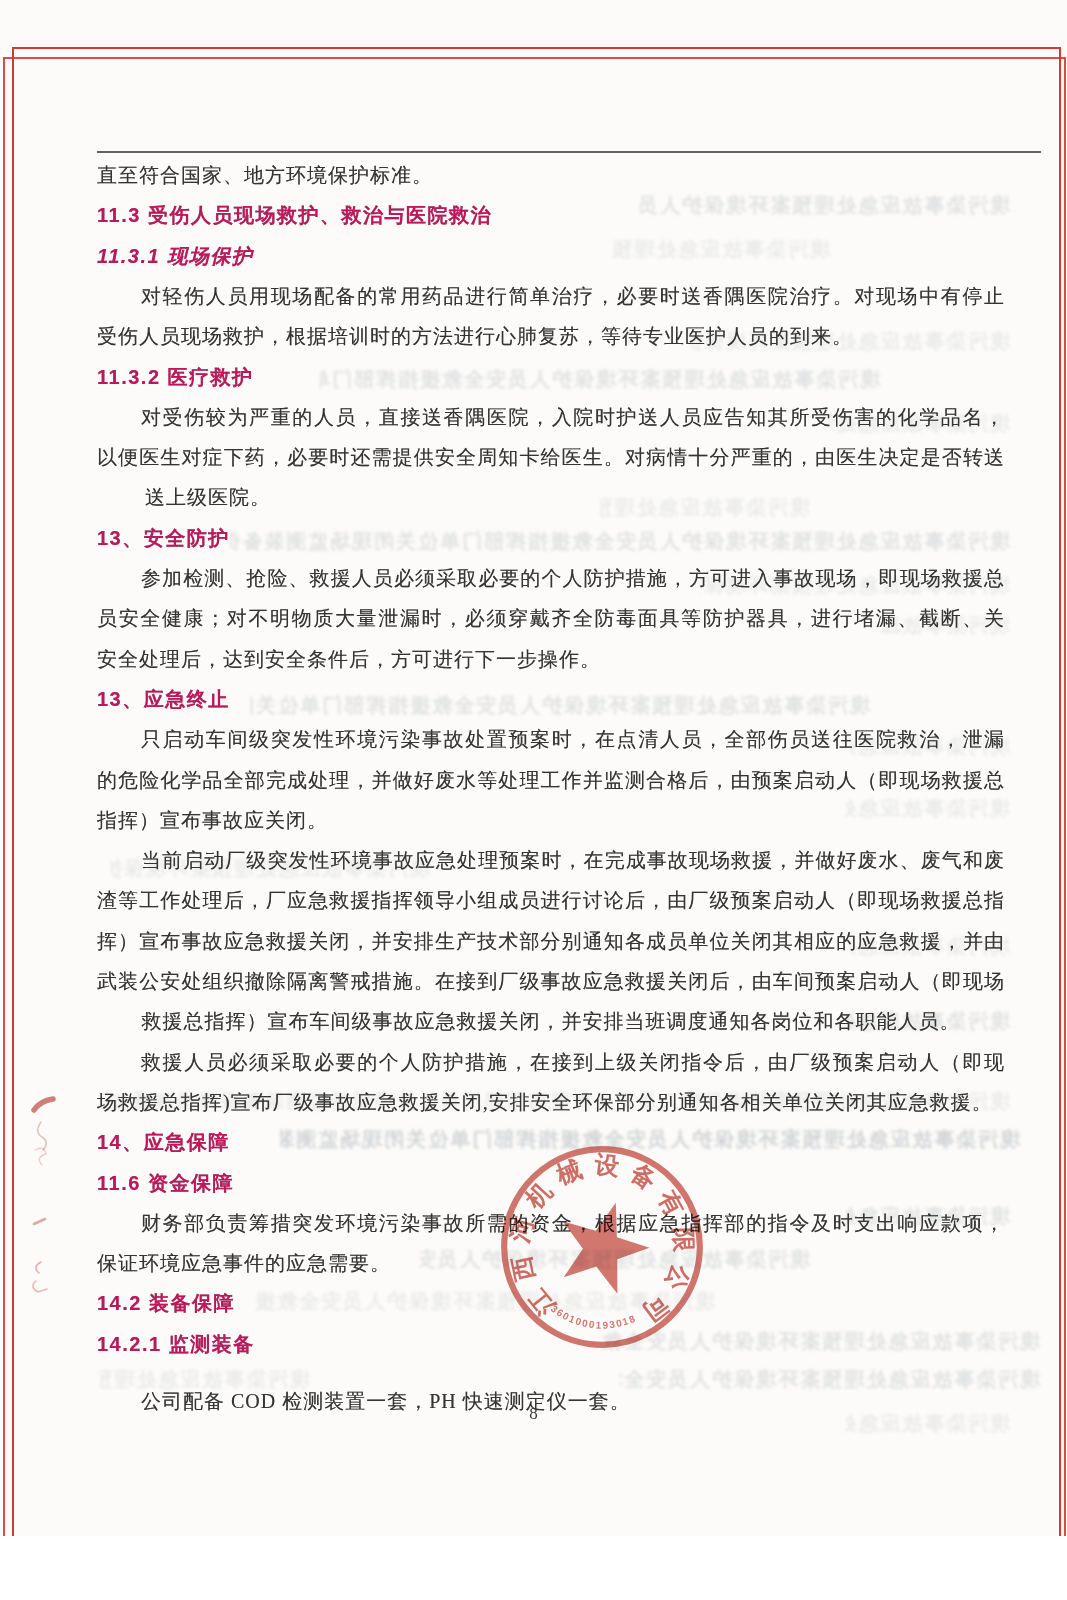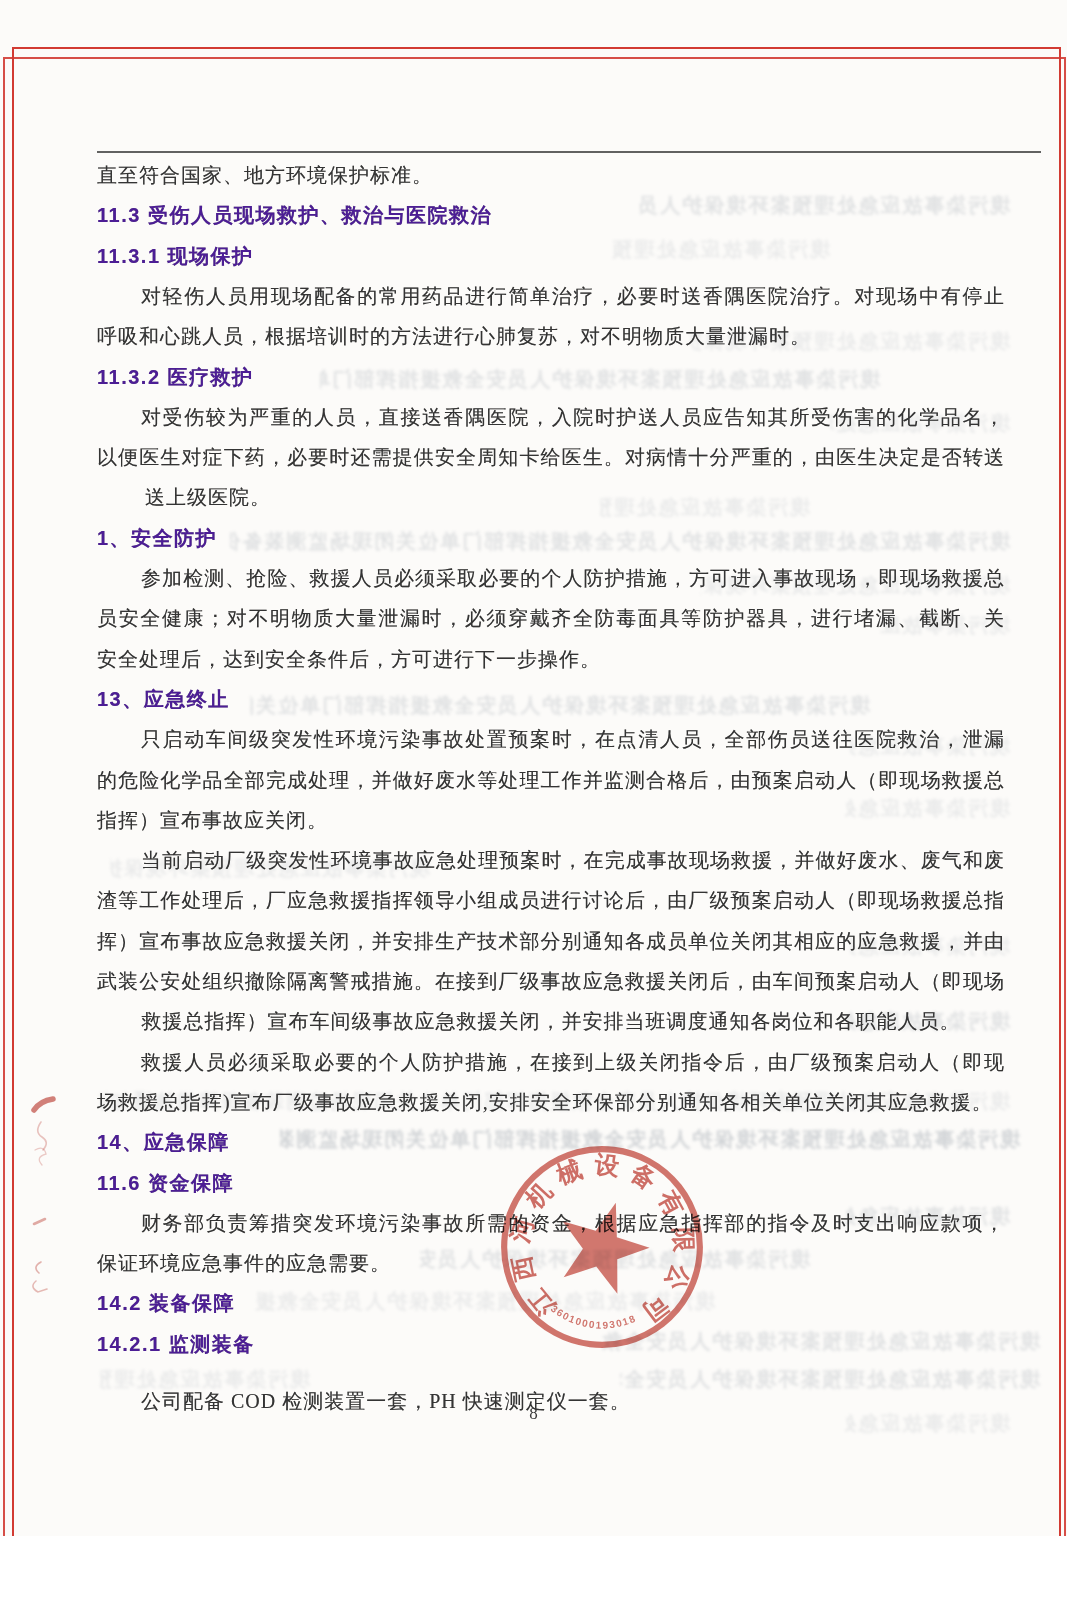--- a/index.html
+++ b/index.html
@@ -14,21 +14,21 @@
   
   .toprule{position:absolute;left:97px;top:151px;width:944px;height:2px;background:#474747;opacity:.85;}
   
   .line{
     position:absolute;left:97px;width:908px;font-size:20px;line-height:30px;
     color:#343434;letter-spacing:1px;white-space:nowrap;
     text-shadow:0 0 .5px rgba(70,70,70,.55);
   }
   .line.p,.line.pi{white-space:normal;text-align:justify;text-align-last:justify;height:32px;overflow:hidden;}
   .line.pi,.line.pie{text-indent:44px;}
-  .line.h{font-family:"Liberation Sans","DejaVu Sans",sans-serif;font-weight:bold;letter-spacing:1.5px;color:#4c1d95;}
+  .line.h{font-family:"Liberation Sans","DejaVu Sans",sans-serif;font-weight:bold;letter-spacing:1.5px;color:#be185d;}
   
   .ghost{
     position:absolute;height:26px;overflow:hidden;white-space:nowrap;
     font-size:20px;font-weight:bold;color:#7e8894;
     transform:scaleX(-1);filter:blur(1.4px);pointer-events:none;
     font-family:"Liberation Serif","DejaVu Serif",serif;letter-spacing:2px;
   }
   .g1{opacity:.34;} .g2{opacity:.22;} .g3{opacity:.14;}
   
   .seal{position:absolute;left:498px;top:1143px;width:208px;height:208px;mix-blend-mode:multiply;opacity:.92;}
@@ -72,28 +72,28 @@
       <div class="ghost g3" style="left: 255px; top: 1288px; width: 460px;">境污染事故应急处理预案环境保护人员安全救援指挥部门单位关闭现场监测装备保障措施通知调度响应资金需要配备装置快速测定仪检测境污染事故应急处理预案环境保护人员安全救援指挥部门单位关闭现场监测装备保障措施通知调度响应资金</div>
       <div class="ghost g2" style="left: 600px; top: 1328px; width: 440px;">境污染事故应急处理预案环境保护人员安全救援指挥部门单位关闭现场监测装备保障措施通知调度响应资金需要配备装置快速测定仪检测境污染事故应急处理预案环境保护人员安全救援指挥部门单位关闭现场监测装备保障措施通知调度响应资金</div>
       <div class="ghost g2" style="left: 620px; top: 1366px; width: 420px;">境污染事故应急处理预案环境保护人员安全救援指挥部门单位关闭现场监测装备保障措施通知调度响应资金需要配备装置快速测定仪检测境污染事故应急处理预案环境保护人员安全救援指挥部门单位关闭现场监测装备保障措施通知调度响应资金</div>
       <div class="ghost g3" style="left: 100px; top: 1366px; width: 210px;">境污染事故应急处理预案环境保护人员安全救援指挥部门单位关闭现场监测装备保障措施通知调度响应资金需要配备装置快速测定仪检测境污染事故应急处理预案环境保护人员安全救援指挥部门单位关闭现场监测装备保障措施通知调度响应资金</div>
       <div class="ghost g3" style="left: 845px; top: 1410px; width: 165px;">境污染事故应急处理预案环境保护人员安全救援指挥部门单位关闭现场监测装备保障措施通知调度响应资金需要配备装置快速测定仪检测境污染事故应急处理预案环境保护人员安全救援指挥部门单位关闭现场监测装备保障措施通知调度响应资金</div>
     </div>
 
   <div id="doc-lines">
       <div class="line pe" style="top: 160px;">直至符合国家、地方环境保护标准。</div>
       <div class="line h" style="top: 200px;">11.3 受伤人员现场救护、救治与医院救治</div>
-      <div class="line h" style="top: 241px;">11.3.1 现场保护</div>
+      <div class="line h" style="top: 241px; font-style: italic;">11.3.1 现场保护</div>
       <div class="line pi" style="top: 281px;">对轻伤人员用现场配备的常用药品进行简单治疗，必要时送香隅医院治疗。对现场中有停止</div>
-      <div class="line pe" style="top: 321px;">呼吸和心跳人员，根据培训时的方法进行心肺复苏，对不明物质大量泄漏时。</div>
+      <div class="line pe" style="top: 321px;">受伤人员现场救护，根据培训时的方法进行心肺复苏，等待专业医护人员的到来。</div>
       <div class="line h" style="top: 362px;">11.3.2 医疗救护</div>
       <div class="line pi" style="top: 402px;">对受伤较为严重的人员，直接送香隅医院，入院时护送人员应告知其所受伤害的化学品名，</div>
       <div class="line p" style="top: 442px;">以便医生对症下药，必要时还需提供安全周知卡给医生。对病情十分严重的，由医生决定是否转送</div>
       <div class="line pe" style="top: 482px; margin-left: 48px;">送上级医院。</div>
-      <div class="line h" style="top: 523px;">1、安全防护</div>
+      <div class="line h" style="top: 523px;">13、安全防护</div>
       <div class="line pi" style="top: 563px;">参加检测、抢险、救援人员必须采取必要的个人防护措施，方可进入事故现场，即现场救援总</div>
       <div class="line p" style="top: 603px;">员安全健康；对不明物质大量泄漏时，必须穿戴齐全防毒面具等防护器具，进行堵漏、截断、关闭、</div>
       <div class="line pe" style="top: 644px;">安全处理后，达到安全条件后，方可进行下一步操作。</div>
       <div class="line h" style="top: 684px;">13、应急终止</div>
       <div class="line pi" style="top: 724px;">只启动车间级突发性环境污染事故处置预案时，在点清人员，全部伤员送往医院救治，泄漏</div>
       <div class="line p" style="top: 765px;">的危险化学品全部完成处理，并做好废水等处理工作并监测合格后，由预案启动人（即现场救援总</div>
       <div class="line pe" style="top: 805px;">指挥）宣布事故应关闭。</div>
       <div class="line pi" style="top: 845px;">当前启动厂级突发性环境事故应急处理预案时，在完成事故现场救援，并做好废水、废气和废</div>
       <div class="line p" style="top: 885px;">渣等工作处理后，厂应急救援指挥领导小组成员进行讨论后，由厂级预案启动人（即现场救援总指</div>
       <div class="line p" style="top: 926px;">挥）宣布事故应急救援关闭，并安排生产技术部分别通知各成员单位关闭其相应的应急救援，并由</div>

